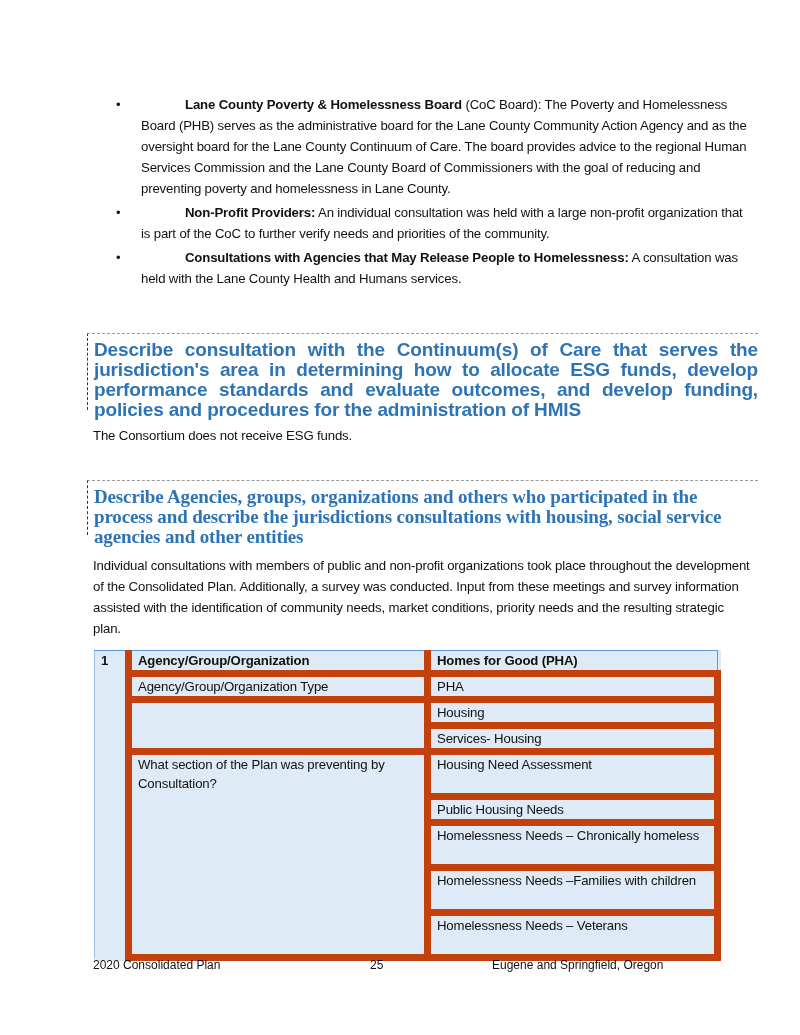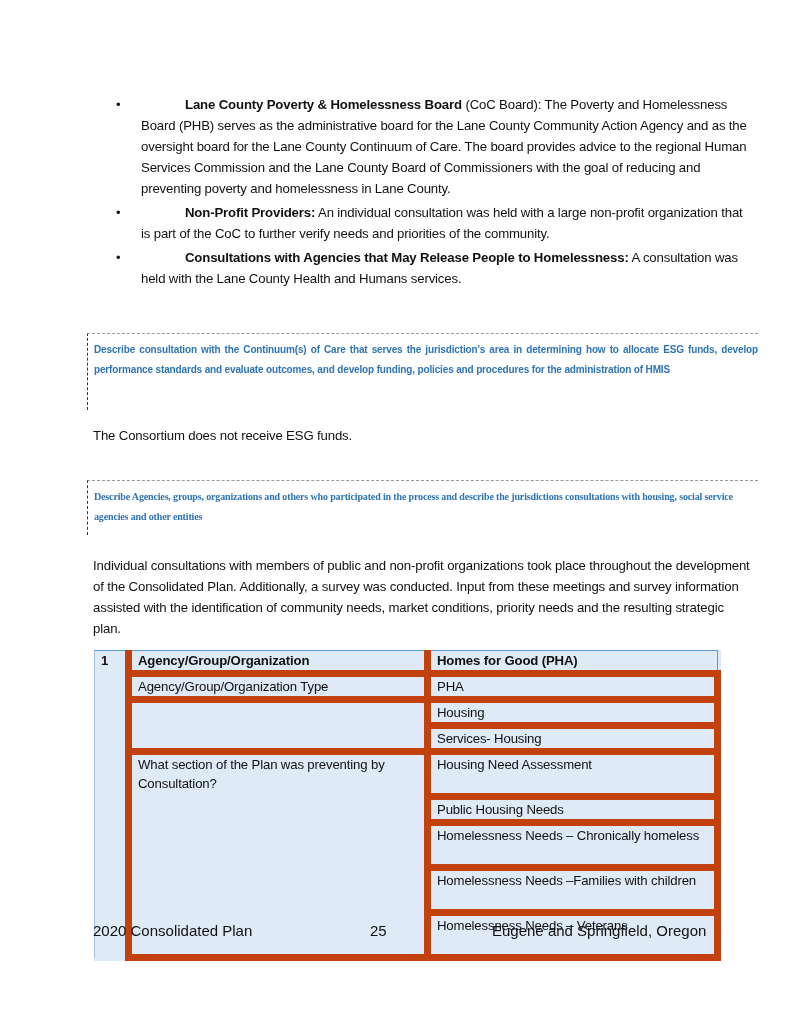--- a/index.html
+++ b/index.html
@@ -5,39 +5,39 @@
   html, body { margin: 0; padding: 0; background: #ffffff; }
   body { width: 800px; height: 1035px; position: relative; font-family: "Liberation Sans", sans-serif; color: #111; }
   .page { position: absolute; left: 0; top: 0; width: 800px; height: 1035px; }
   .body-text { font-size: 13.2px; line-height: 21px; letter-spacing: -0.15px; }
 
   ul.bullets { position: absolute; left: 112px; top: 94px; width: 640px; margin: 0; padding: 0; list-style: none; }
   ul.bullets li { position: relative; padding-left: 29px; margin: 0 0 3px 0; }
   ul.bullets li .bullet { position: absolute; left: 4px; top: 0; font-size: 13px; }
   b { font-weight: bold; padding-left: 44px; }
 
-  .question { position: absolute; left: 87px; width: 664px; border-top: 1px dashed #9a9a9a; border-left: 1px dashed #333; padding: 6px 0 0 6px; color: #2e74b5; font-weight: bold; font-size: 10px; line-height: 20px; letter-spacing: -0.15px; }
+  .question { position: absolute; left: 87px; width: 664px; border-top: 1px dashed #9a9a9a; border-left: 1px dashed #333; padding: 6px 0 0 6px; color: #2e74b5; font-weight: bold; font-size: 19px; line-height: 20px; letter-spacing: -0.15px; }
   .q1 { top: 333px; height: 70px; text-align: justify; }
   .q2 { top: 480px; height: 48px; font-family: Liberation Serif, serif; }
 
   .para { position: absolute; left: 93px; width: 660px; }
   .p1 { top: 425px; }
   .p2 { top: 555px; }
 
   table.consult { position: absolute; left: 94px; top: 650px; width: 627px; border-collapse: collapse; background: #deeaf6; font-size: 13.2px; letter-spacing: -0.15px; }
   table.consult td { border: 7px solid #c2410c; padding: 0 6px; vertical-align: top; line-height: 19px; }
   table.consult td.num { width: 18px; font-weight: bold; border-left: 1px solid #9dc3e6; }
   table.consult td.label { width: 280px; }
   table.consult tr.head td { font-weight: bold; border-top: 1px solid #5b9bd5; }
   table.consult tr.head td.label { border-left: 7px solid #d946ef; }
   table.consult tr.head td.value { border-right: 1px solid #5b9bd5; }
   td.tall { height: 38px; margin-top: 24px; }
   td.noline-bottom { border-bottom: none !important; }
 
-  .footer { position: absolute; top: 922px; font-size: 15px; color: #111; }
+  .footer { position: absolute; top: 958px; font-size: 12px; color: #111; }
   .f-left { left: 93px; }
   .f-center { left: 370px; }
   .f-right { left: 492px; }
 </style>
 </head>
 <body>
 
 <div class="page">
 
   <ul class="bullets body-text">

